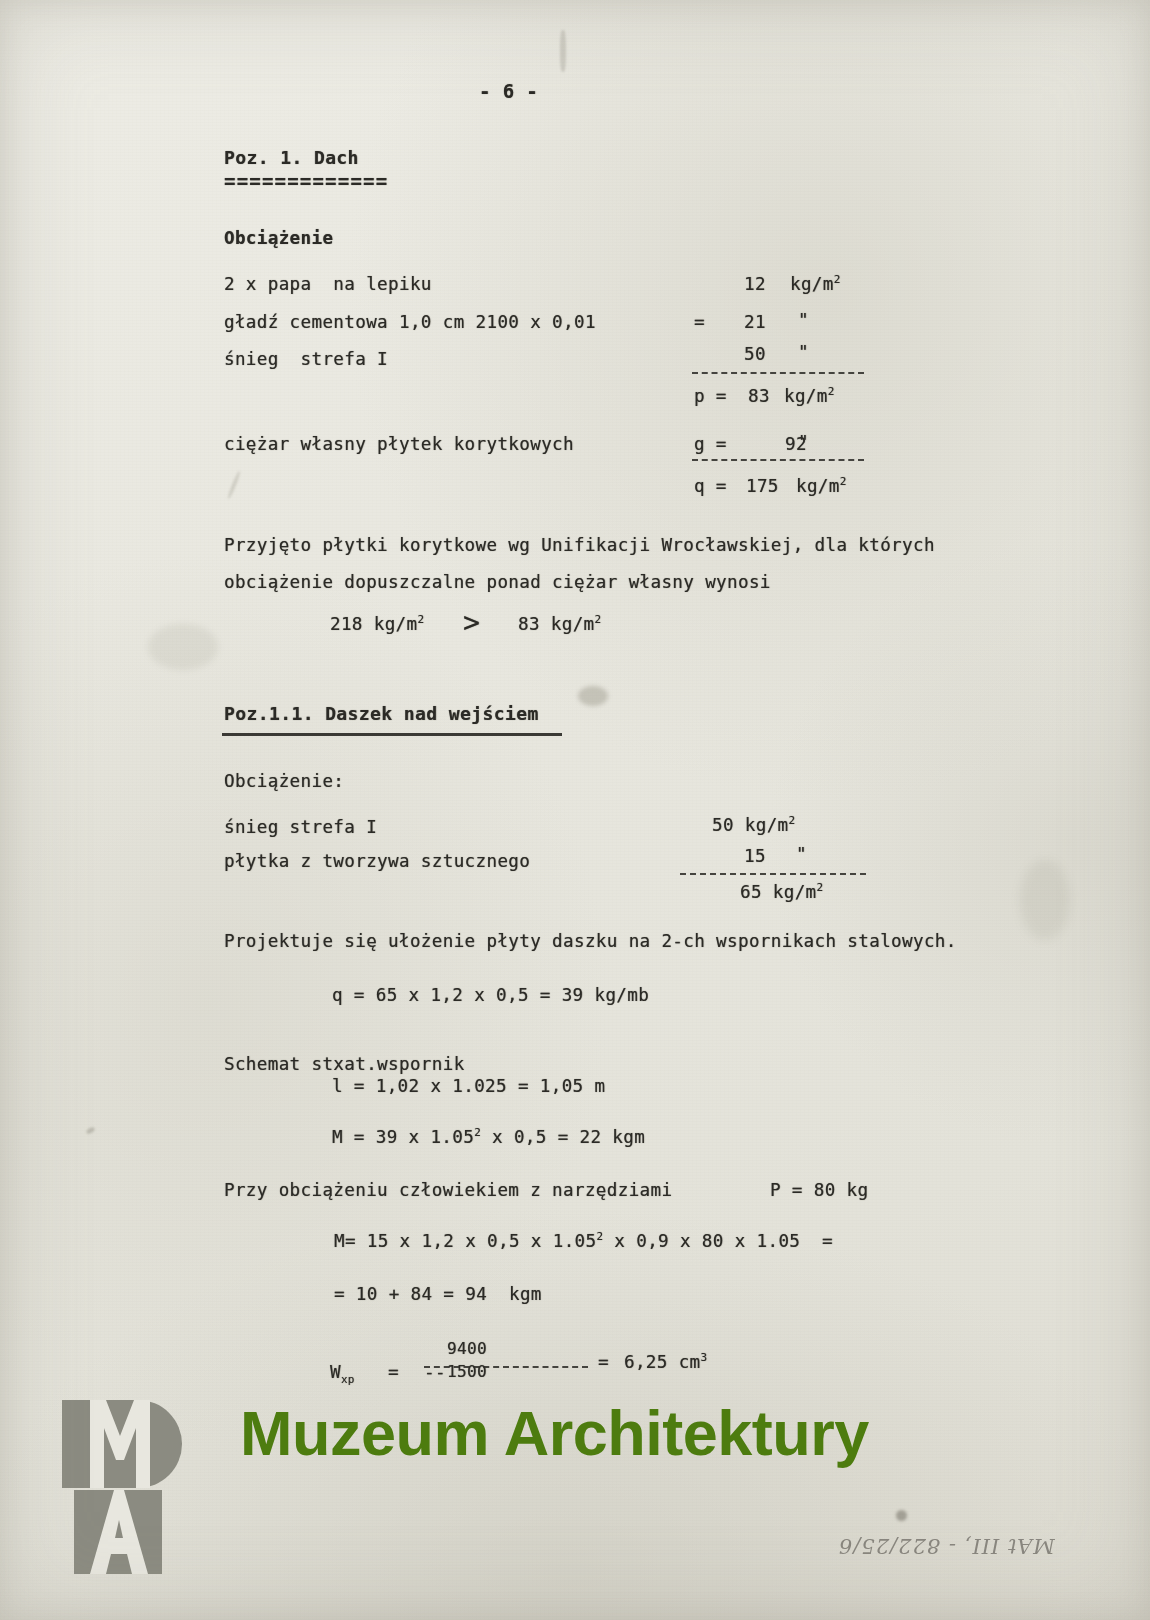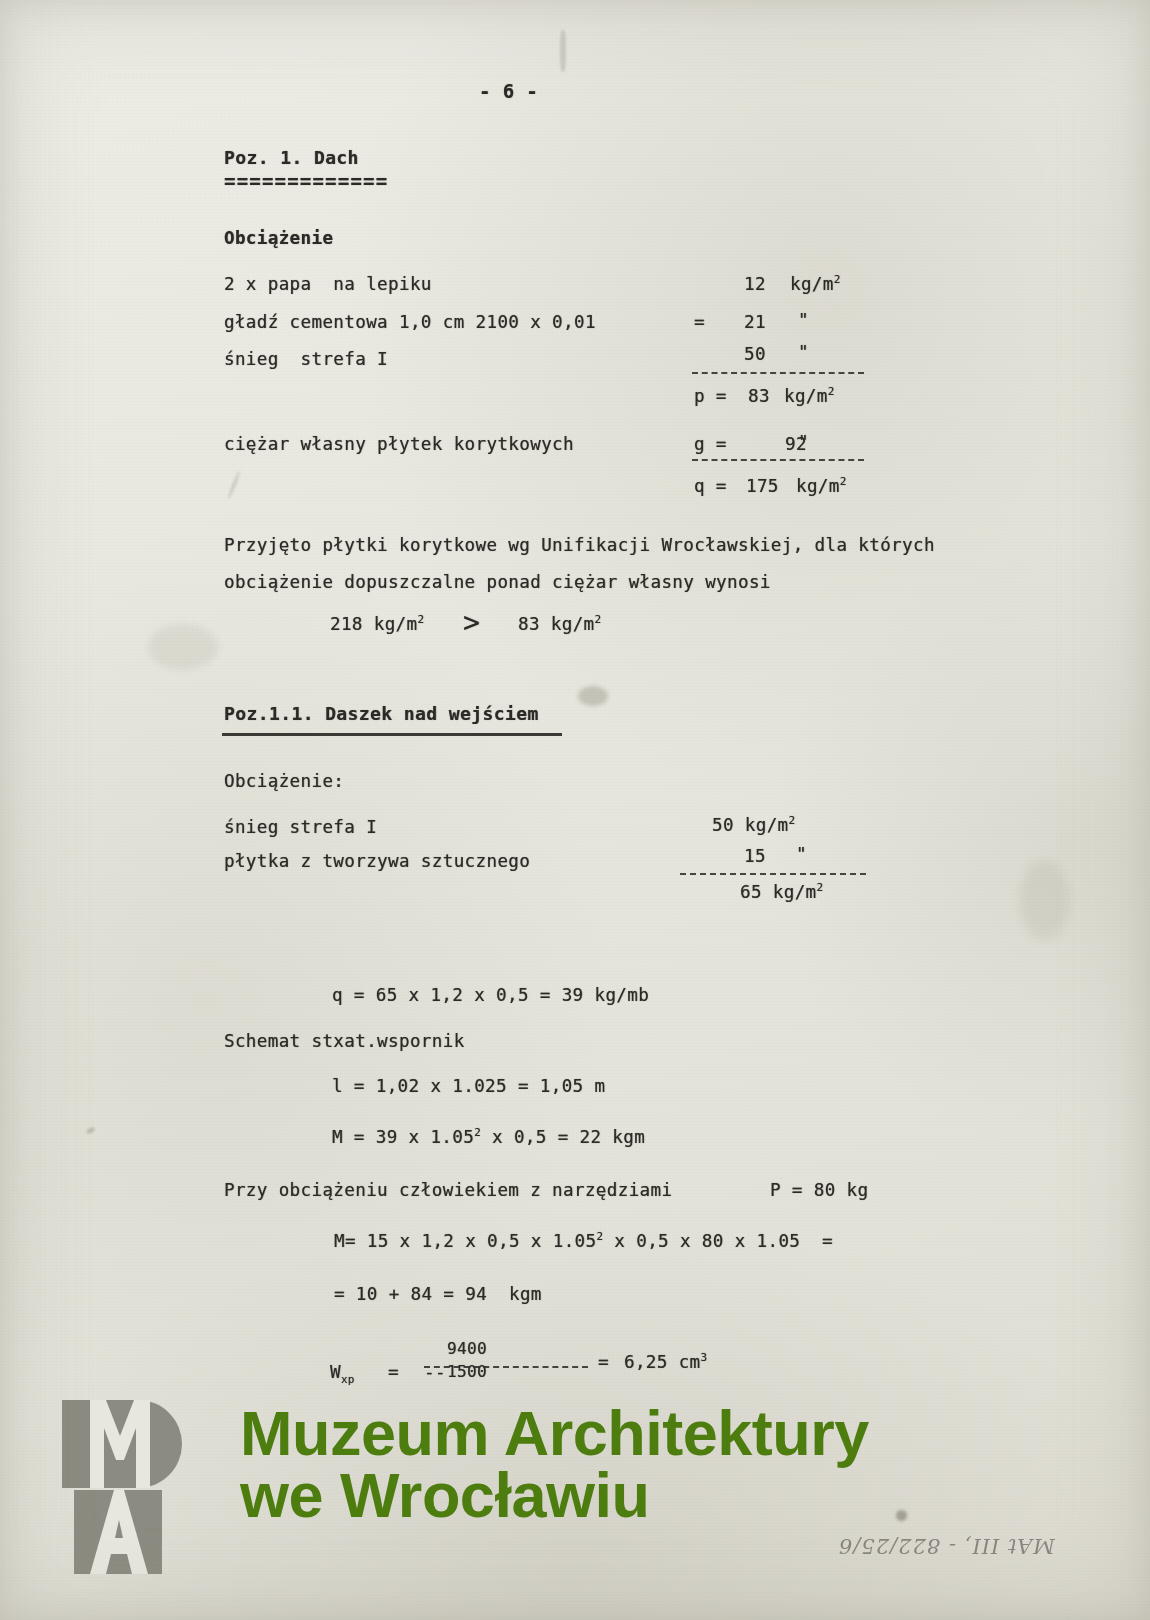--- a/index.html
+++ b/index.html
@@ -181,33 +181,34 @@
   <div class="tl" style="left:224px;top:817px;">śnieg strefa I</div>
   <div class="tl" style="left:712px;top:815px;"><span>50</span> <span>kg/m</span><sup>2</sup></div>
 
   <div class="tl" style="left:224px;top:851px;">płytka z tworzywa sztucznego</div>
   <div class="tl" style="left:744px;top:846px;">15</div>
   <div class="tl" style="left:796px;top:844px;"><span>"</span><sup></sup></div>
   <div class="dashrule" style="left:680px;top:873px;width:186px;"></div>
 
   <div class="tl" style="left:740px;top:882px;"><span>65</span> <span>kg/m</span><sup>2</sup></div>
 
+  <div class="tl" style="left:224px;top:931px;">Projektuje się ułożenie płyty daszku na 2-ch wspornikach stalowych.</div>
 
   <div class="tl" style="left:332px;top:985px;">q = 65 x 1,2 x 0,5 = 39 kg/mb</div>
 
-  <div class="tl" style="left:224px;top:1031px;text-align:center;">Schemat stxat.wspornik</div>
+  <div class="tl" style="left:224px;top:1054px;text-align:center;">Schemat stxat.wspornik</div>
 
   <div class="tl" style="left:332px;top:1076px;">l = 1,02 x 1.025 = 1,05 m</div>
 
   <div class="tl" style="left:332px;top:1127px;"><span>M = 39 x 1.05</span><sup>2</sup><span> x 0,5 = 22 kgm</span></div>
 
   <div class="tl" style="left:224px;top:1180px;">Przy obciążeniu człowiekiem z narzędziami</div>
   <div class="tl" style="left:770px;top:1180px;">P = 80 kg</div>
 
-  <div class="tl" style="left:334px;top:1231px;"><span>M= 15 x 1,2 x 0,5 x 1.05</span><sup>2</sup><span> x 0,5 x 80 x 1.05  =</span></div>
+  <div class="tl" style="left:334px;top:1231px;"><span>M= 15 x 1,2 x 0,5 x 1.05</span><sup>2</sup><span> x 0,9 x 80 x 1.05  =</span></div>
 
   <div class="tl" style="left:334px;top:1284px;">= 10 + 84 = 94  kgm</div>
 
   <div class="tl" style="left:330px;top:1362px;"><span>W</span><sub>xp</sub></div>
   <div class="tl" style="left:388px;top:1362px;">=</div>
   <div class="tl" style="left:424px;top:1362px;">--</div>
   <div class="tl" style="left:447px;top:1339px;font-size:16px;">9400</div>
   <div class="dashrule" style="left:424px;top:1366px;width:164px;"></div>
   <div class="tl" style="left:447px;top:1362px;font-size:16px;">1500</div>
   <div class="tl" style="left:598px;top:1352px;">=</div>
@@ -220,19 +221,18 @@
 
     <path d="M0 2 H76 A44 44 0 0 1 76 90 H0 Z" fill="#8b8b81"></path>
     <path d="M28 2 L44 2 L58 38 L72 2 L88 2 L88 90 L74 90 L74 30 L62 62 L54 62 L42 30 L42 90 L28 90 Z" fill="#e8e7df"></path>
 
     <path d="M12 92 H100 V176 H12 Z" fill="#8b8b81"></path>
     <path d="M52 92 L62 92 L86 176 L70 176 L65 156 L49 156 L44 176 L28 176 Z" fill="#e8e7df"></path>
     <path d="M53 140 L61 140 L57 122 Z" fill="#8b8b81"></path>
   </svg>
   <div id="wm-text">
     <div>Muzeum Architektury</div>
-    <div>we Wrocławiu</div>
   </div>
 </div>
 
 <div id="handnote">MAt III, - 822/25/6</div>
 
 <div id="edgeshade"></div>
 
 </body></html>

